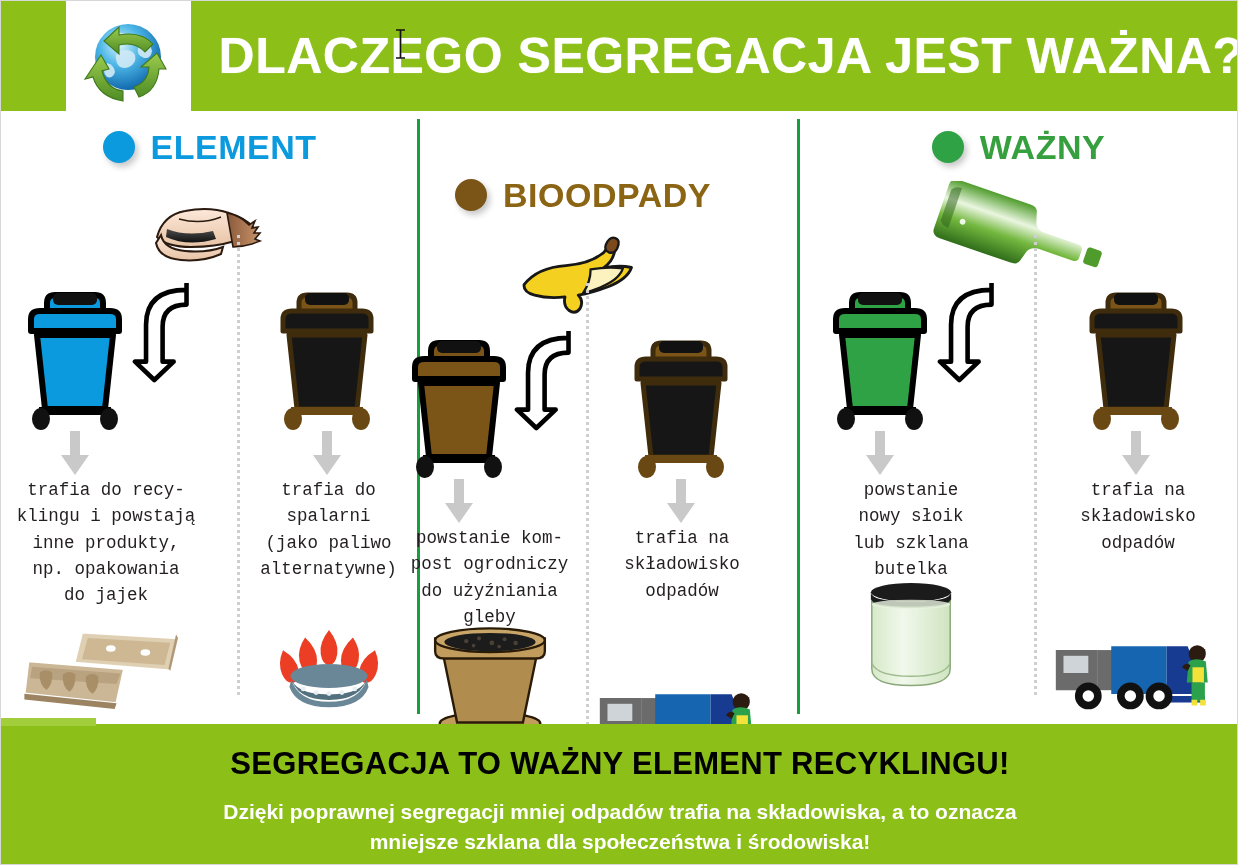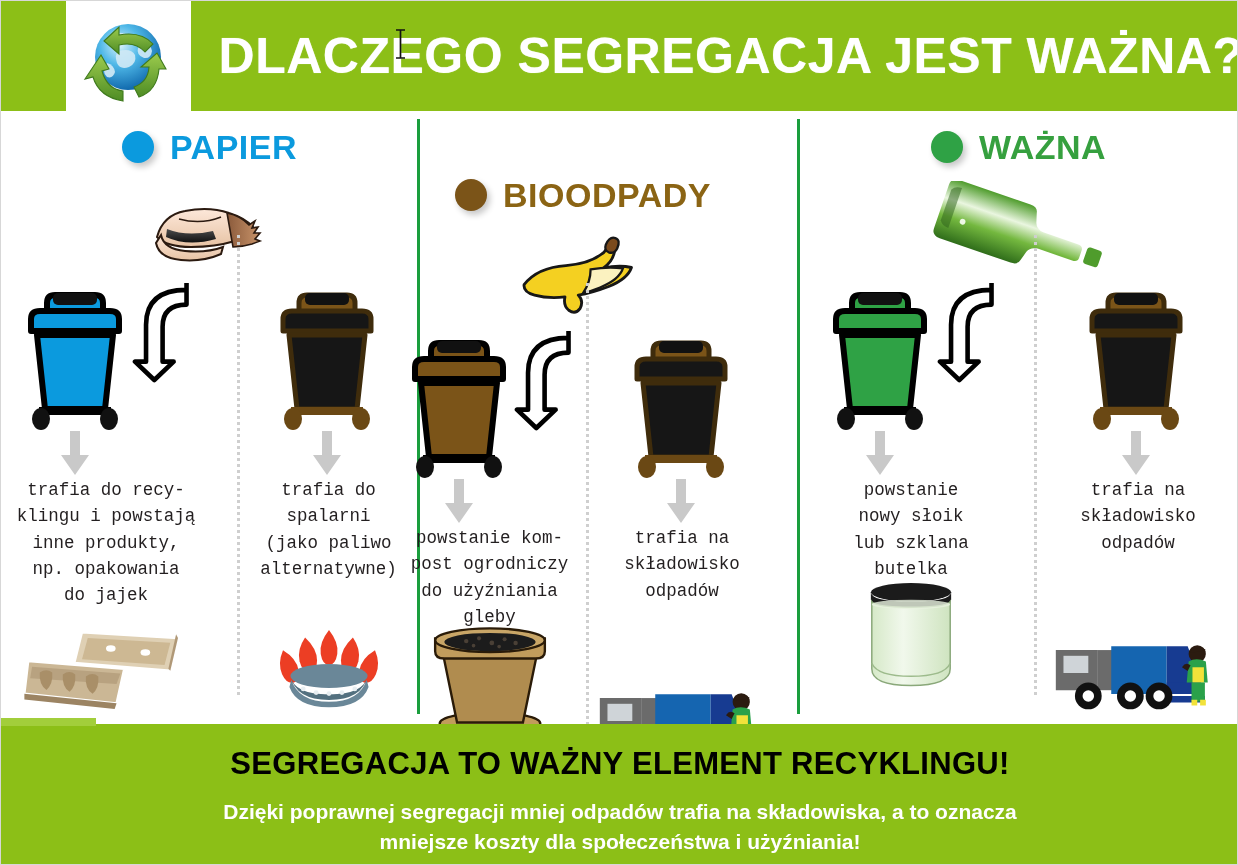--- a/index.html
+++ b/index.html
@@ -111,21 +111,21 @@
   </div>
 
   <div class="body-area">
 
     <div class="col-sep sep-1"></div>
     <div class="col-sep sep-2"></div>
 
     <div class="col col-1">
       <div class="col-head">
         <span class="dot" style="background:#0b9ade"></span>
-        <span class="col-title" style="color:#0b9ade">PAPIER</span>
+        <span class="col-title" style="color:#0b9ade">ELEMENT</span>
       </div>
 
       <div class="hero">
         <svg viewBox="0 0 150 100" width="150" height="100">
           <defs>
             <linearGradient id="npA" x1="0" y1="0" x2="0" y2="1">
               <stop offset="0%" stop-color="#fde8da"></stop>
                 <stop offset="100%" stop-color="#e7c3a4"></stop>
             </linearGradient>
             <linearGradient id="npB" x1="0" y1="0" x2="1" y2="0">
@@ -361,21 +361,21 @@
             <path d="M155 74 h6 v6 h-6z" fill="#f2e23a"></path>
             <path d="M136 40 q4 -6 9 -2 l-3 6z" fill="#2b1b10"></path>
           </svg>
         </div>
       </div>
     </div>
 
     <div class="col col-3">
       <div class="col-head">
         <span class="dot" style="background:#2fa245"></span>
-        <span class="col-title" style="color:#36a03f">WAŻNA</span>
+        <span class="col-title" style="color:#36a03f">WAŻNY</span>
       </div>
 
       <div class="hero">
         <svg viewBox="0 0 220 100" width="212" height="96">
           <defs>
             <linearGradient id="botG" x1="0" y1="0" x2="0" y2="1">
               <stop offset="0%" stop-color="#4f9c2c"></stop>
               <stop offset="34%" stop-color="#eaf6e0"></stop>
               <stop offset="62%" stop-color="#74b83f"></stop>
               <stop offset="100%" stop-color="#2f6d1a"></stop>
@@ -490,15 +490,15 @@
           </svg>
         </div>
       </div>
     </div>
   </div>
 
   <div class="footer">
     <div class="footer-strip"></div>
     <div class="footer-h">SEGREGACJA TO WAŻNY ELEMENT RECYKLINGU!</div>
     <div class="footer-l1">Dzięki poprawnej segregacji mniej odpadów trafia na składowiska, a to oznacza</div>
-    <div class="footer-l2">mniejsze koszty dla społeczeństwa i użyźniania!</div>
+    <div class="footer-l2">mniejsze szklana dla społeczeństwa i środowiska!</div>
   </div>
 </div>
 
 </body></html>

